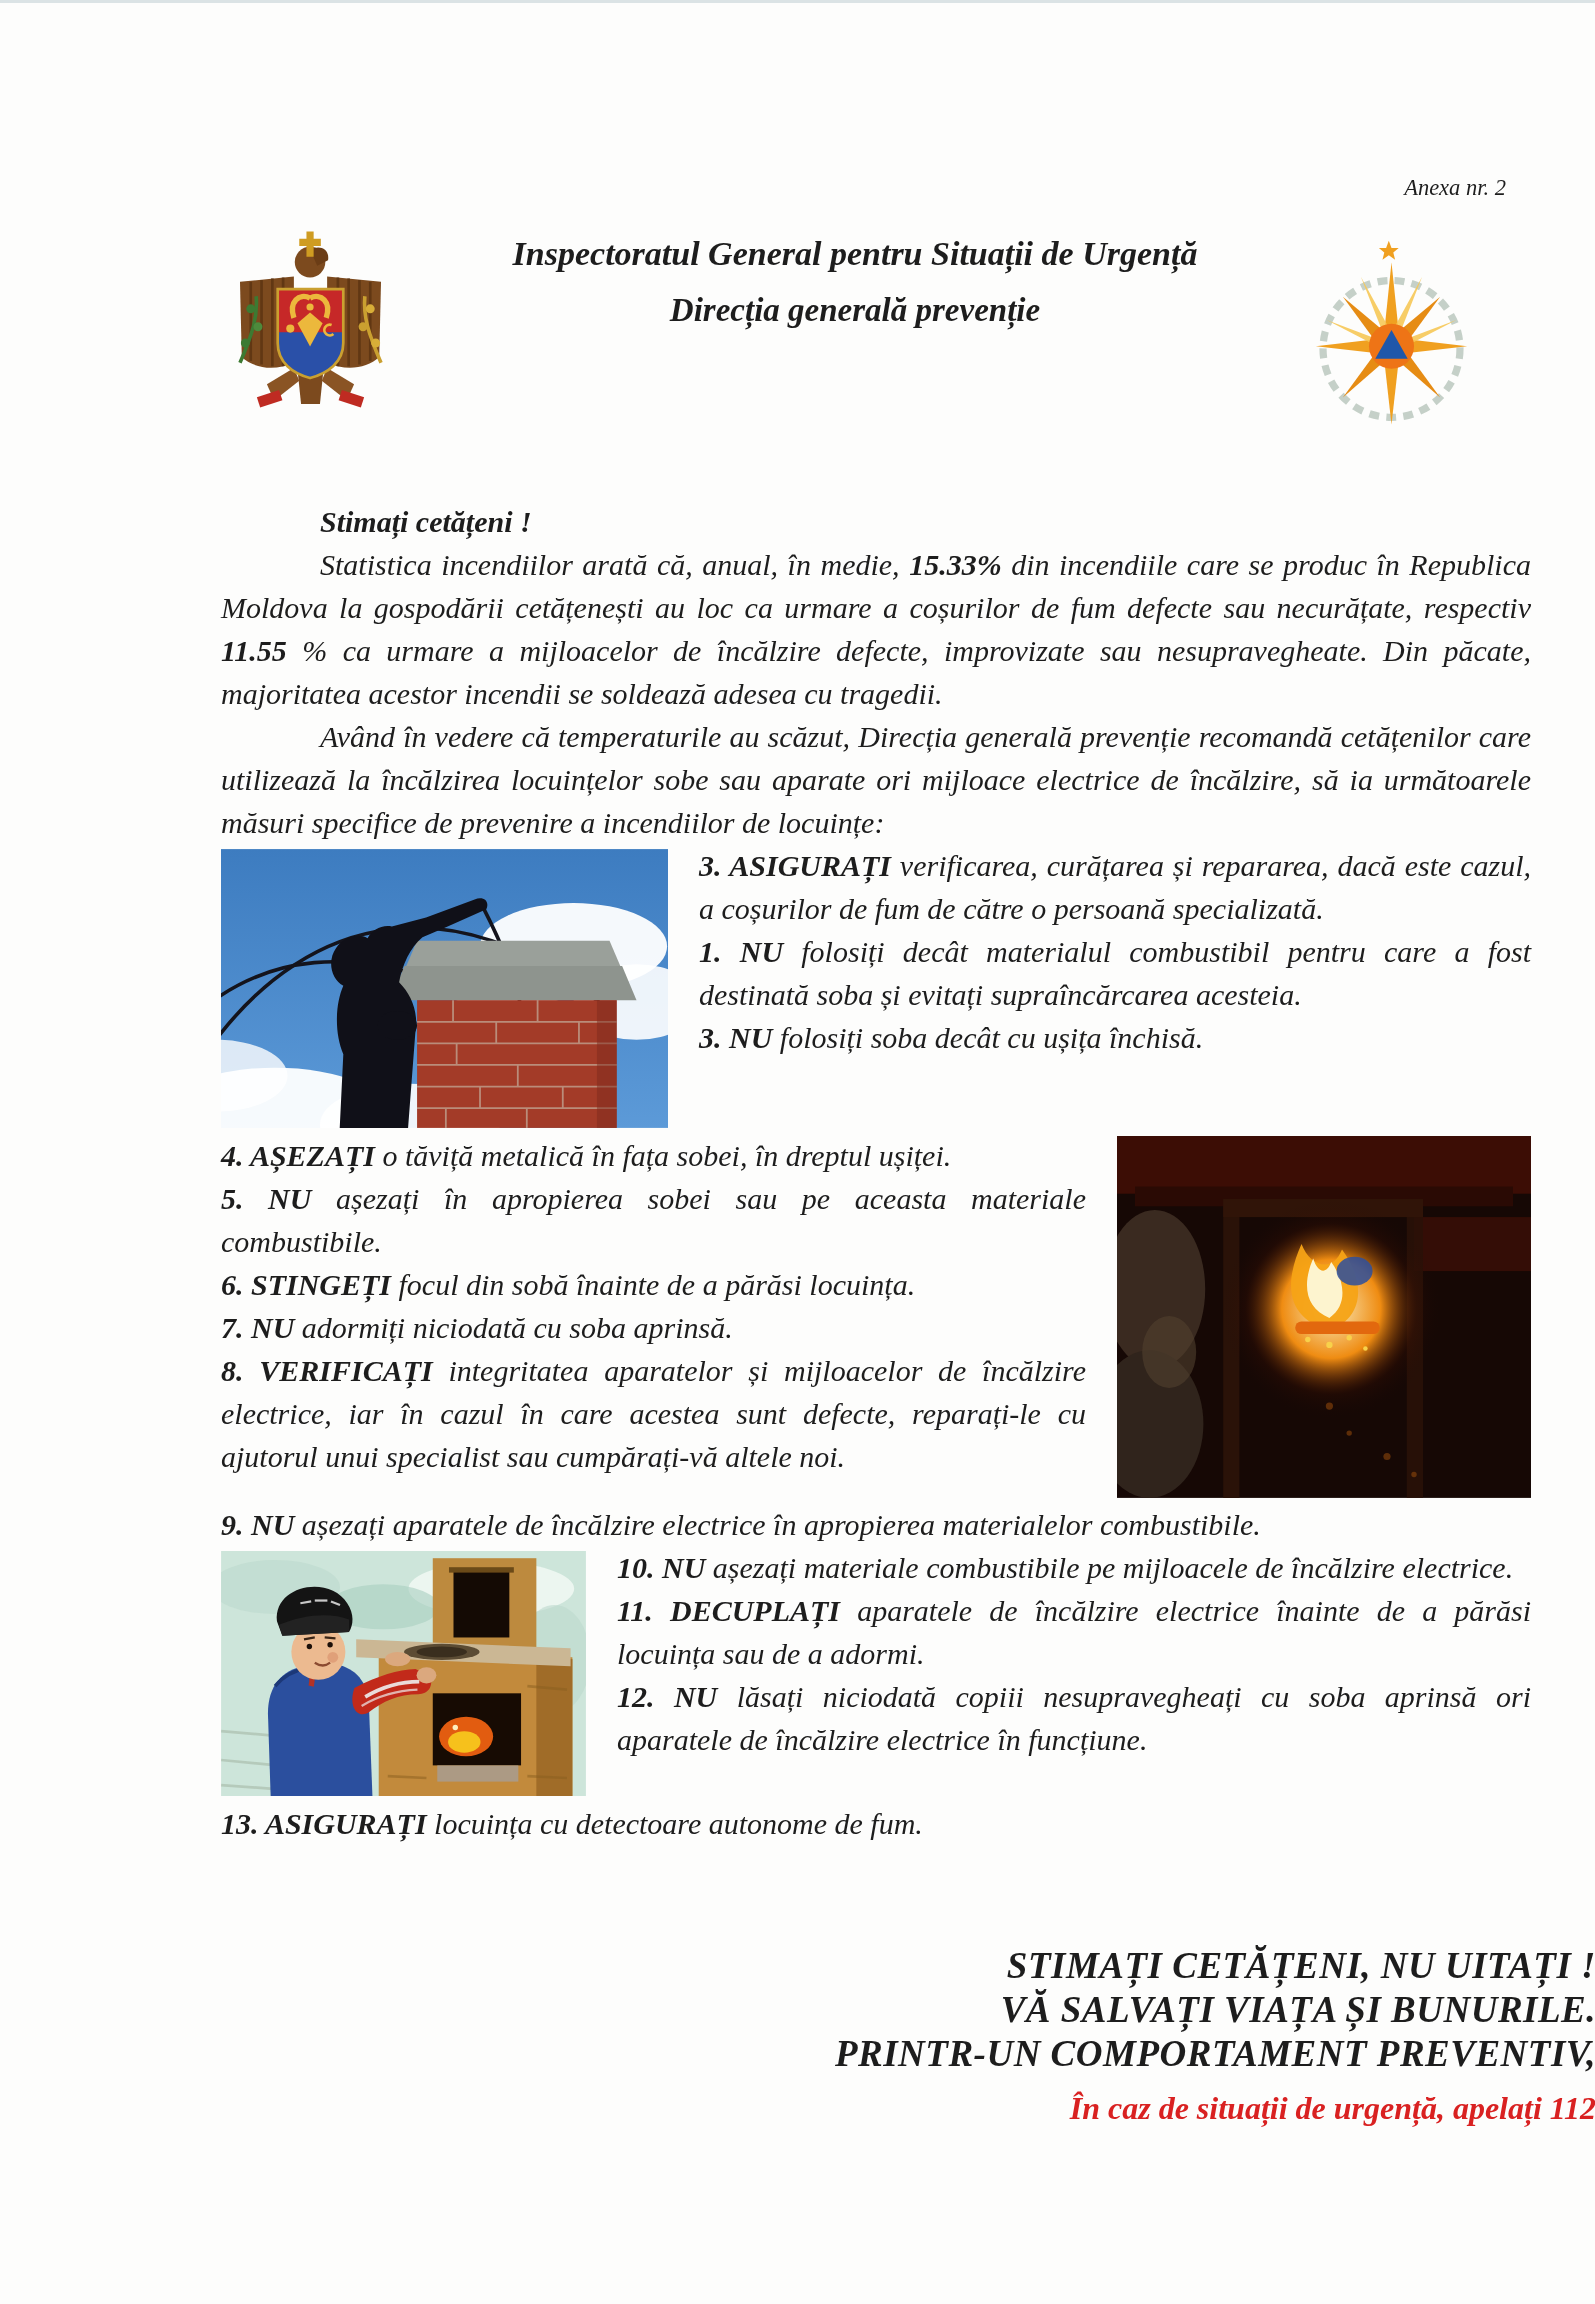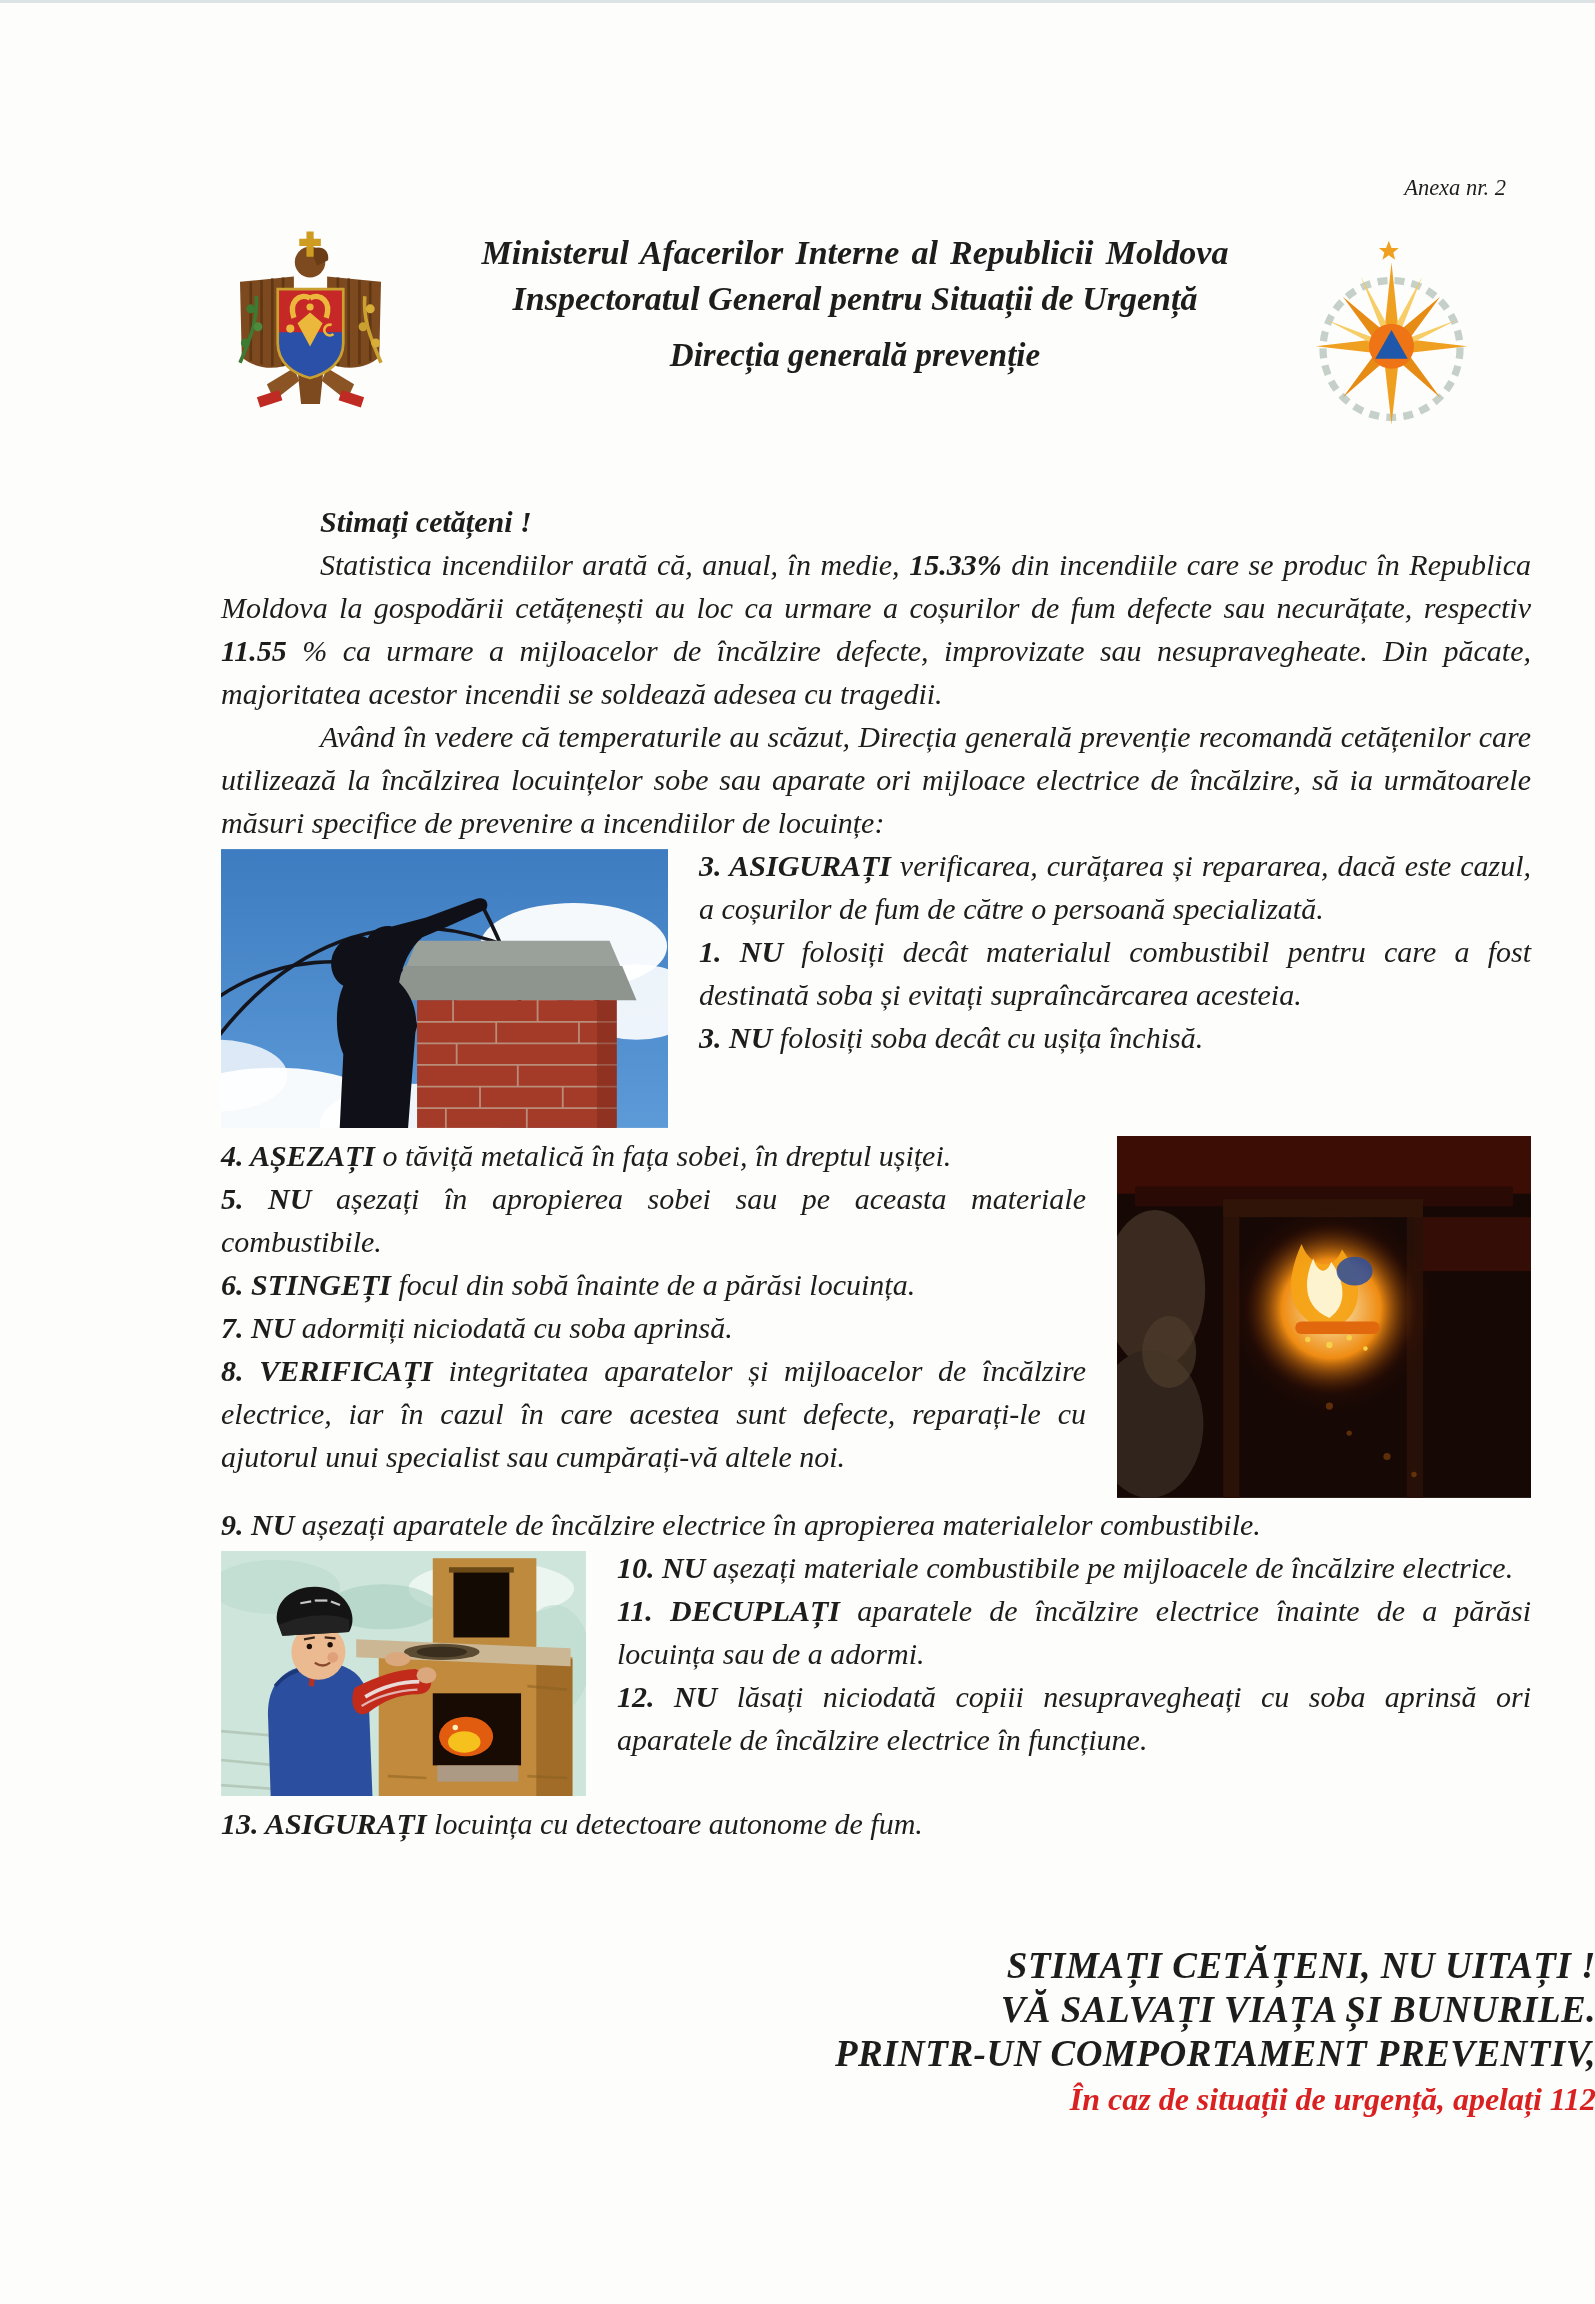--- a/index.html
+++ b/index.html
@@ -23,21 +23,21 @@
   }
   .body-text p{margin:0;}
   .indent{text-indent:99px;}
   .salutation{font-weight:bold;}
   figure{margin:0;padding:0;display:block;}
   .ph-left{float:left;margin:5.4px 31px 5.4px 0;}
   .ph-right{float:right;margin:1.8px 0 5.4px 31px;}
   .clear{clear:both;}
   .footer{position:absolute;top:1944px;left:0;width:100%;text-align:right;font-weight:bold;}
   .f-big{font-size:37px;line-height:44px;letter-spacing:0.5px;}
-  .f-red{font-size:32px;line-height:41px;color:#d92121;margin-top:3px;}
+  .f-red{font-size:32px;line-height:41px;color:#d92121;margin-top:12px;}
   svg{display:block;}
 </style>
 </head>
 <body>
 
 <div class="page">
   <div class="scan-edge"></div>
 
   <div class="annex">Anexa nr. 2</div>
 
@@ -90,21 +90,20 @@
           <path d="M106,102 C112,84 100,74 88,80" stroke="#ecb83c" stroke-width="6" fill="none"></path>
           <path d="M88,96 L102,108 L88,134 L74,108 Z" fill="#ecb83c"></path>
           <circle cx="88" cy="90" r="4" fill="#ecb83c"></circle>
           <circle cx="66" cy="114" r="4.5" fill="#ecb83c"></circle>
           <path d="M112,110 a6,6 0 1 0 2,10" stroke="#ecb83c" stroke-width="3" fill="none"></path>
         </g>
       </svg>
     </figure>
 
     <div class="header-text">
-      <div class="ht1">Ministerul Afacerilor Interne al Republicii Moldova</div>
       <div class="ht2">Inspectoratul General pentru Situații de Urgență</div>
       <div class="ht3">Direcția generală prevenție</div>
     </div>
 
     <figure class="emblem">
       <svg width="191" height="191" viewBox="0 0 212 212">
         <circle cx="106" cy="122" r="76" fill="none" stroke="#b6c4ba" stroke-width="8" stroke-dasharray="11 8" opacity=".8"></circle>
         <g fill="#f0a020">
           <polygon points="106,26 97,112 115,112"></polygon>
           <polygon points="106,206 97,126 115,126"></polygon>

